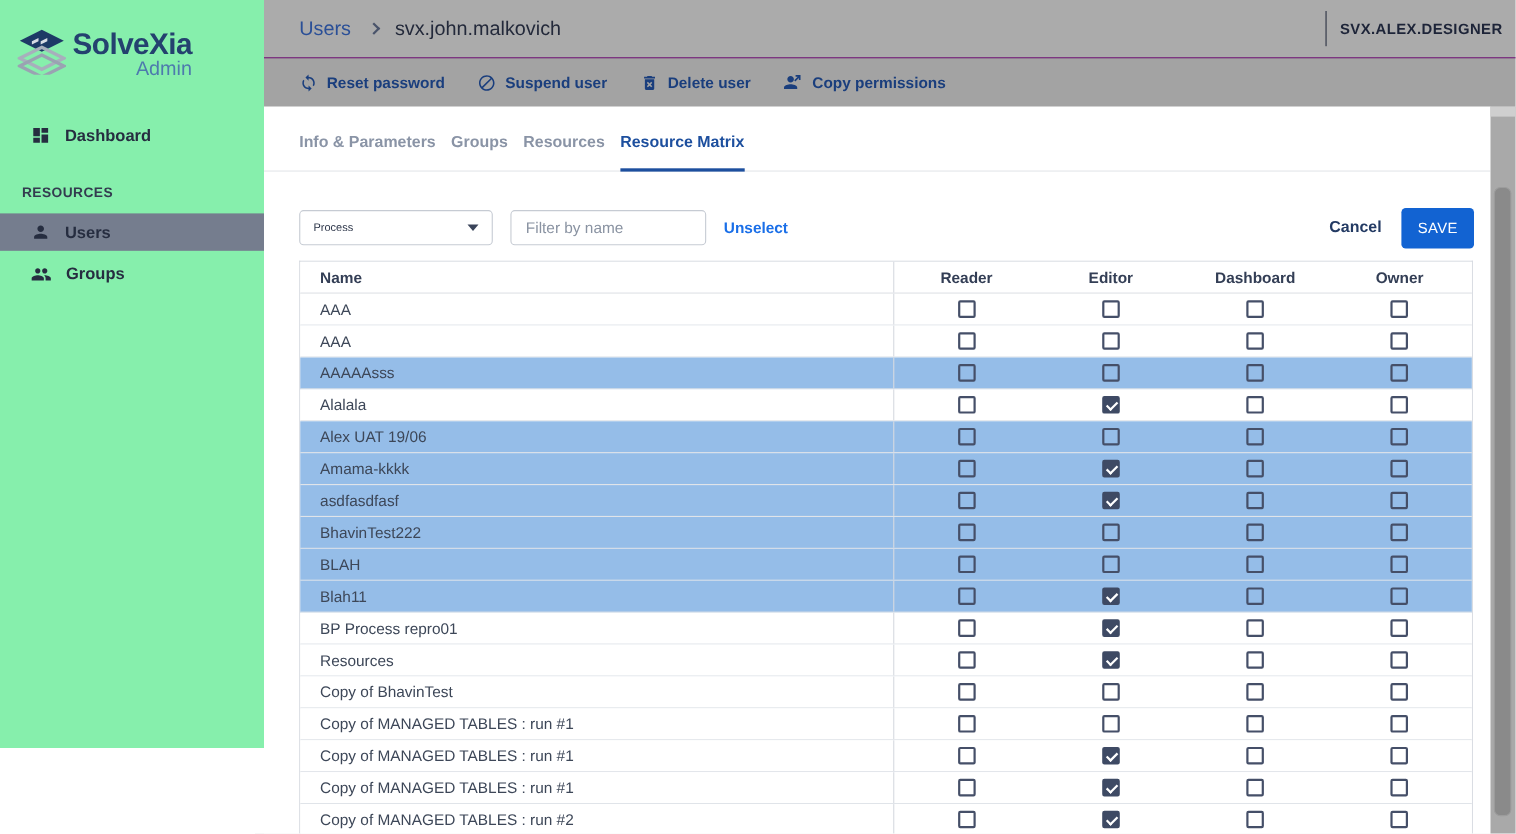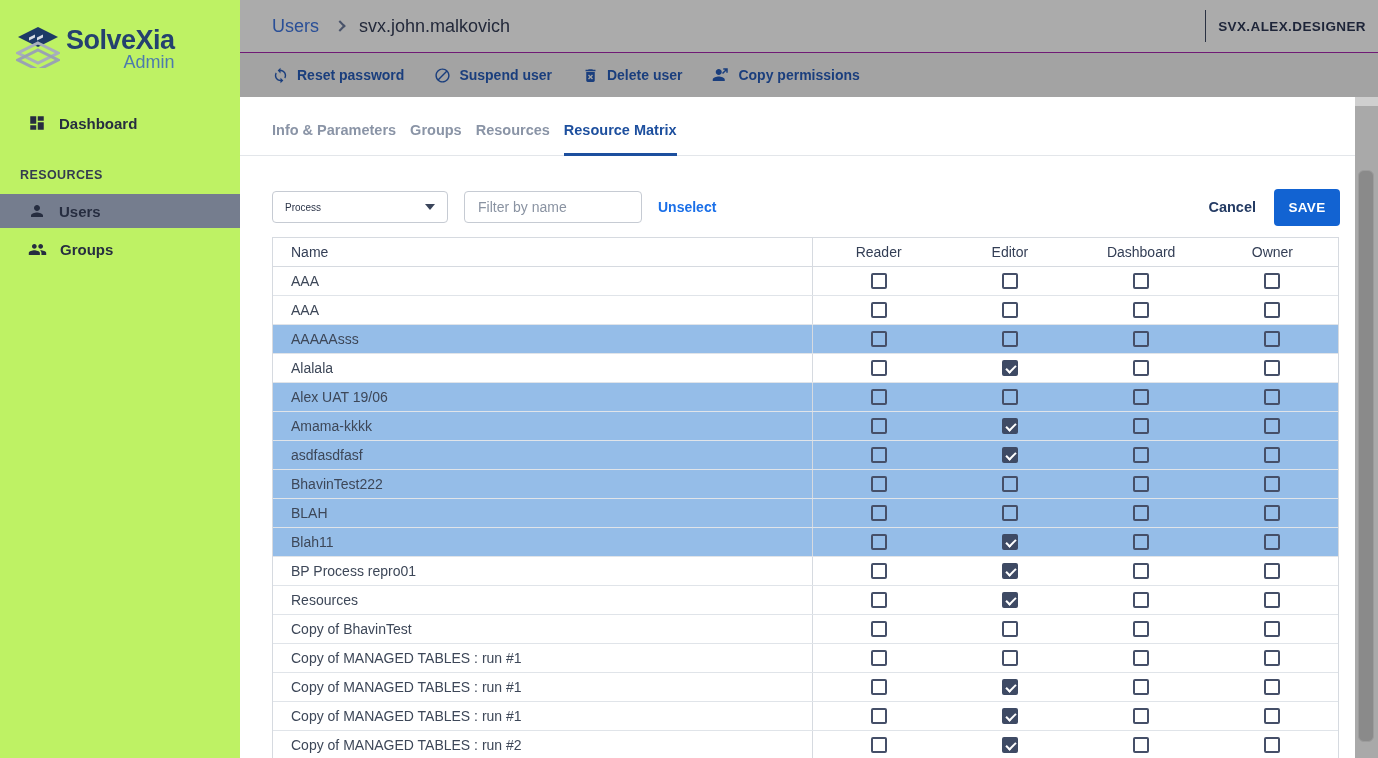--- a/index.html
+++ b/index.html
@@ -2,21 +2,21 @@
 <html><head>
 <meta charset="utf-8">
 <style>
   * { margin:0; padding:0; box-sizing:border-box; }
   html,body { background:#e8e8e8; }
   #app {
     position:relative; width:1378px; height:758px; overflow:hidden;
     font-family:"Liberation Sans", sans-serif; background:#fff;
   }
   
-  .sidebar { position:absolute; left:0; top:0; width:240px; height:758px; background:#bef264; z-index:3; }
+  .sidebar { position:absolute; left:0; top:0; width:240px; height:680px; background:#86efac; z-index:3; }
   .logo { display:flex; align-items:flex-start; padding:26px 0 0 16px; }
   .logo-text { margin-left:6px; }
   .logo-name { font-size:27px; font-weight:bold; color:#24416f; letter-spacing:-0.5px; line-height:1.05; }
   .logo-sub { font-size:18px; color:#4d7bad; text-align:right; margin-top:-2px; font-weight:400; }
   .nav-item { height:34px; display:flex; align-items:center; padding-left:28px; gap:13px;
     color:#262d40; font-weight:bold; font-size:15px; cursor:default; }
   .nav-item svg { flex:0 0 auto; }
   .nav-dashboard { margin-top:33px; }
   .nav-section { margin:28px 0 8px 20px; font-size:12.5px; font-weight:bold; color:#333b4f; letter-spacing:0.4px; }
   .nav-item.selected { background:#757d8e; }
@@ -50,30 +50,30 @@
   .caret { width:0; height:0; border-left:5px solid transparent; border-right:5px solid transparent;
     border-top:6px solid #3a445a; }
   .filter { margin-left:16px; width:178px; height:32px; border:1px solid #c6cbd3; border-radius:4px;
     padding:0 13px; font-size:14px; color:#2b3448; font-family:"Liberation Sans", sans-serif; outline:none; }
   .filter::placeholder { color:#8a93a2; }
   .link { margin-left:16px; font-size:14px; font-weight:bold; color:#1a6fe8; cursor:pointer; }
   .spacer { flex:1; }
   .cancel { font-size:14.5px; font-weight:bold; color:#233a63; margin-right:18px; cursor:pointer; background:none; border:none;
     font-family:"Liberation Sans", sans-serif; }
   .save { width:66px; height:37px; background:#1263d2; color:#fff; border:none; border-radius:4px;
-    font-size:13.5px; font-weight:bold; letter-spacing:0.3px; cursor:pointer; font-family:"Liberation Sans", sans-serif; }
+    font-size:13.5px; font-weight:normal; letter-spacing:0.3px; cursor:pointer; font-family:"Liberation Sans", sans-serif; }
   
   .table { position:absolute; top:140px; left:32px; width:1067px; border:1px solid #d6dae0; border-bottom:none; }
   .trow { display:grid; grid-template-columns:540px 1fr 1fr 1fr 1fr; height:29px; align-items:center;
     border-bottom:1px solid #e0e4e9; background:#fff; }
   .trow.head { border-bottom:1px solid #d6dae0; }
   .trow.hl { background:#95bde8; }
   .cell-name { padding-left:18px; font-size:14px; color:#3d4758; border-right:1px solid #d6dae0;
     height:100%; display:flex; align-items:center; white-space:nowrap; overflow:hidden; }
-  .head .cell-name, .head .cell-c { font-weight:normal; color:#333e55; }
+  .head .cell-name, .head .cell-c { font-weight:bold; color:#333e55; }
   .cell-c { display:flex; justify-content:center; align-items:center; font-size:14px; color:#3d4758; height:100%; }
   .cb { width:16px; height:16px; border:2px solid #454f68; border-radius:2px; background:transparent;
     position:relative; cursor:pointer; }
   .cb.checked { background:#3e4a64; border-color:#3e4a64; }
   .cb.checked::after { content:""; position:absolute; left:2px; top:3px; width:8px; height:4px;
     border-left:2px solid #fff; border-bottom:2px solid #fff; transform:rotate(-45deg); }
   
   .scrollstrip { position:absolute; top:97px; right:0; width:23px; height:661px; background:#a9a9a9; }
   .scrollstrip .cap { position:absolute; top:0; left:0; right:0; height:9px; background:#cfcfcf; }
   .scroll-thumb { position:absolute; top:73px; left:3px; width:16px; height:572px;

